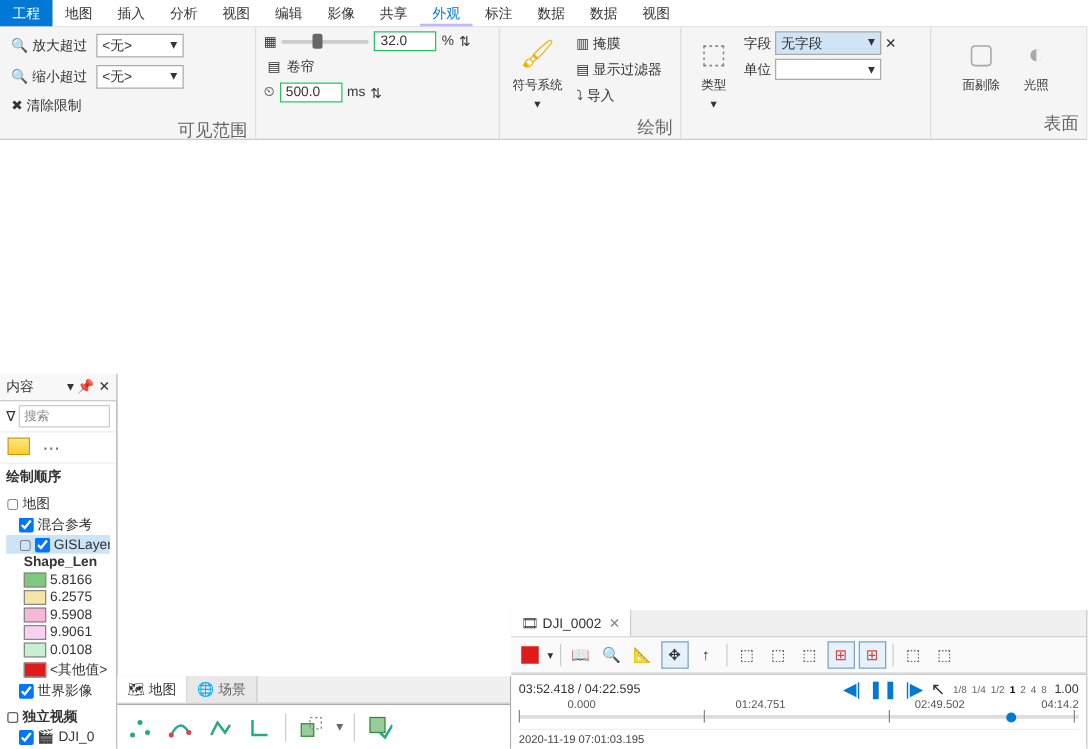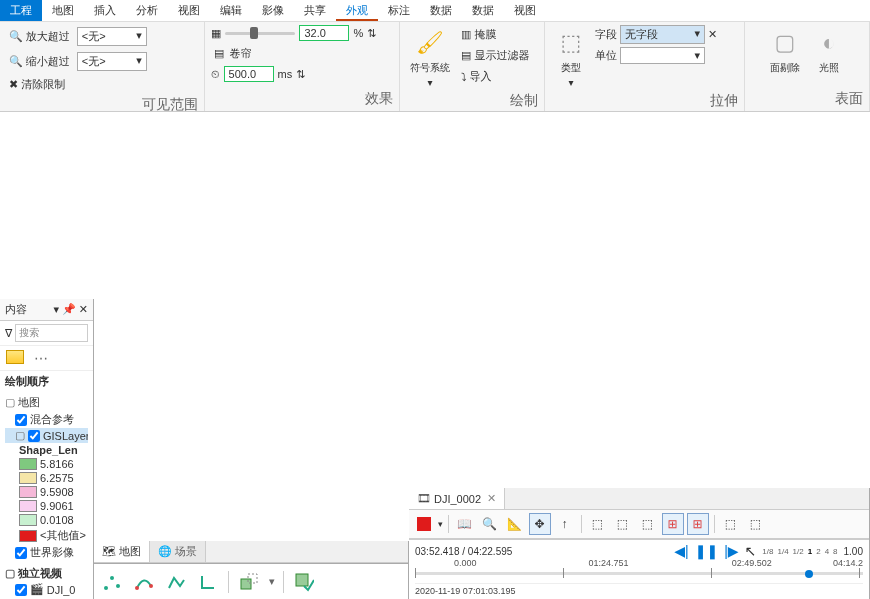--- a/index.html
+++ b/index.html
@@ -2,21 +2,21 @@
 <html><head>
 <meta charset="utf-8">
 <style>
 * { margin: 0; padding: 0; box-sizing: border-box; font-family: "Microsoft YaHei", "Segoe UI", sans-serif; }
 body { background: #fff; font-size: 11px; color: #333; width: 870px; height: 599px; overflow: hidden; }
 
 
 .menubar { display: flex; height: 22px; background: #fff; border-bottom: 1px solid #ddd; }
 .menubar-item { padding: 3px 10px; cursor: pointer; }
 .menubar-item.active { background: #0078d4; color: #fff; }
-.menubar-item.highlight { color: #0078d4; border-bottom: 2px solid #c2410c; }
+.menubar-item.highlight { color: #0078d4; border-bottom: 2px solid #c4b5fd; }
 
 
 .ribbon { display: flex; height: 90px; background: #f5f5f5; border-bottom: 1px solid #ccc; }
 .ribbon-group { border-right: 1px solid #ddd; padding: 3px 6px; display: flex; flex-direction: column; }
 .ribbon-group-content { flex: 1; display: flex; align-items: flex-start; gap: 4px; }
 .ribbon-group-label { text-align: right; font-size: 14px; color: #666; margin-top: 2px; }
 .rbtn { display: flex; align-items: center; gap: 3px; padding: 2px 3px; cursor: pointer; font-size: 11px; }
 .dropdown-sel { background: #fff; border: 1px solid #aaa; padding: 1px 4px; font-size: 11px; min-width: 70px; display: flex; justify-content: space-between; }
 .dropdown-sel.blue { background: #d0e4f5; }
 .slider-row { display: flex; align-items: center; gap: 4px; }
@@ -155,21 +155,20 @@
       <div style="display:flex;gap:4px;align-items:center">
         <span class="rbtn">▤<span style="margin-left:2px">卷帘</span></span>
       </div>
       <div style="display:flex;gap:4px;align-items:center">
         <span>⏲</span>
         <span class="numbox">500.0</span>
         <span>ms</span>
         <span>⇅</span>
       </div>
     </div>
-    <div class="ribbon-group-label">效果</div>
   </div>
 
   <div class="ribbon-group" style="width:145px">
     <div class="ribbon-group-content">
       <div class="ribbon-vbtn">
         <div class="big-icon" style="color:#f0b000">🖌</div>
         <span>符号系统</span>
         <span>▾</span>
       </div>
       <div style="display:flex;flex-direction:column;gap:2px">
@@ -208,21 +207,20 @@
         </div>
         <div style="display:flex;gap:3px;align-items:center">
           <span>单位</span>
           <span class="dropdown-sel" style="width:85px">
               <span></span>
               <span>▾</span>
             </span>
         </div>
       </div>
     </div>
-    <div class="ribbon-group-label">拉伸</div>
   </div>
 
   <div class="ribbon-group" style="flex:1">
     <div class="ribbon-group-content" style="justify-content:center">
       <div class="ribbon-vbtn">
         <div class="big-icon" style="color:#aaa">▢</div>
         <span>面剔除</span>
       </div>
       <div class="ribbon-vbtn">
         <div class="big-icon" style="color:#aaa">◐</div>

